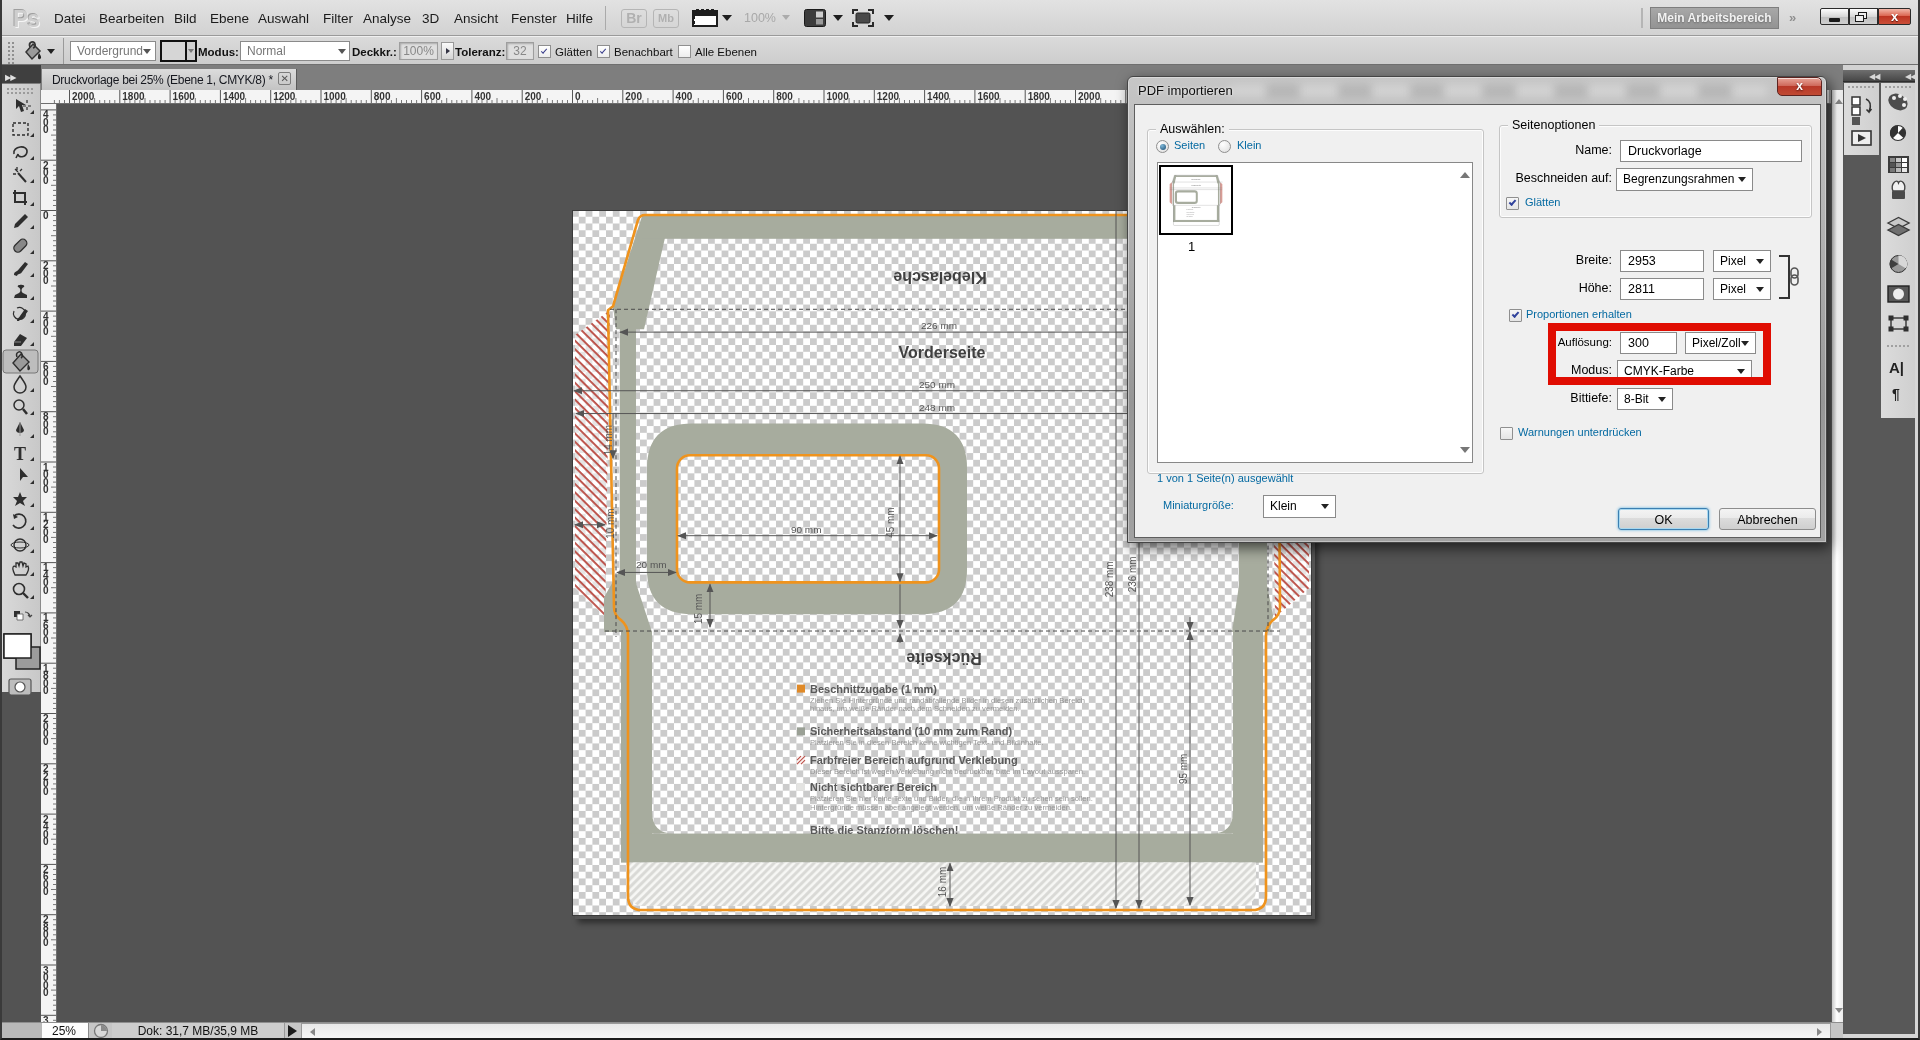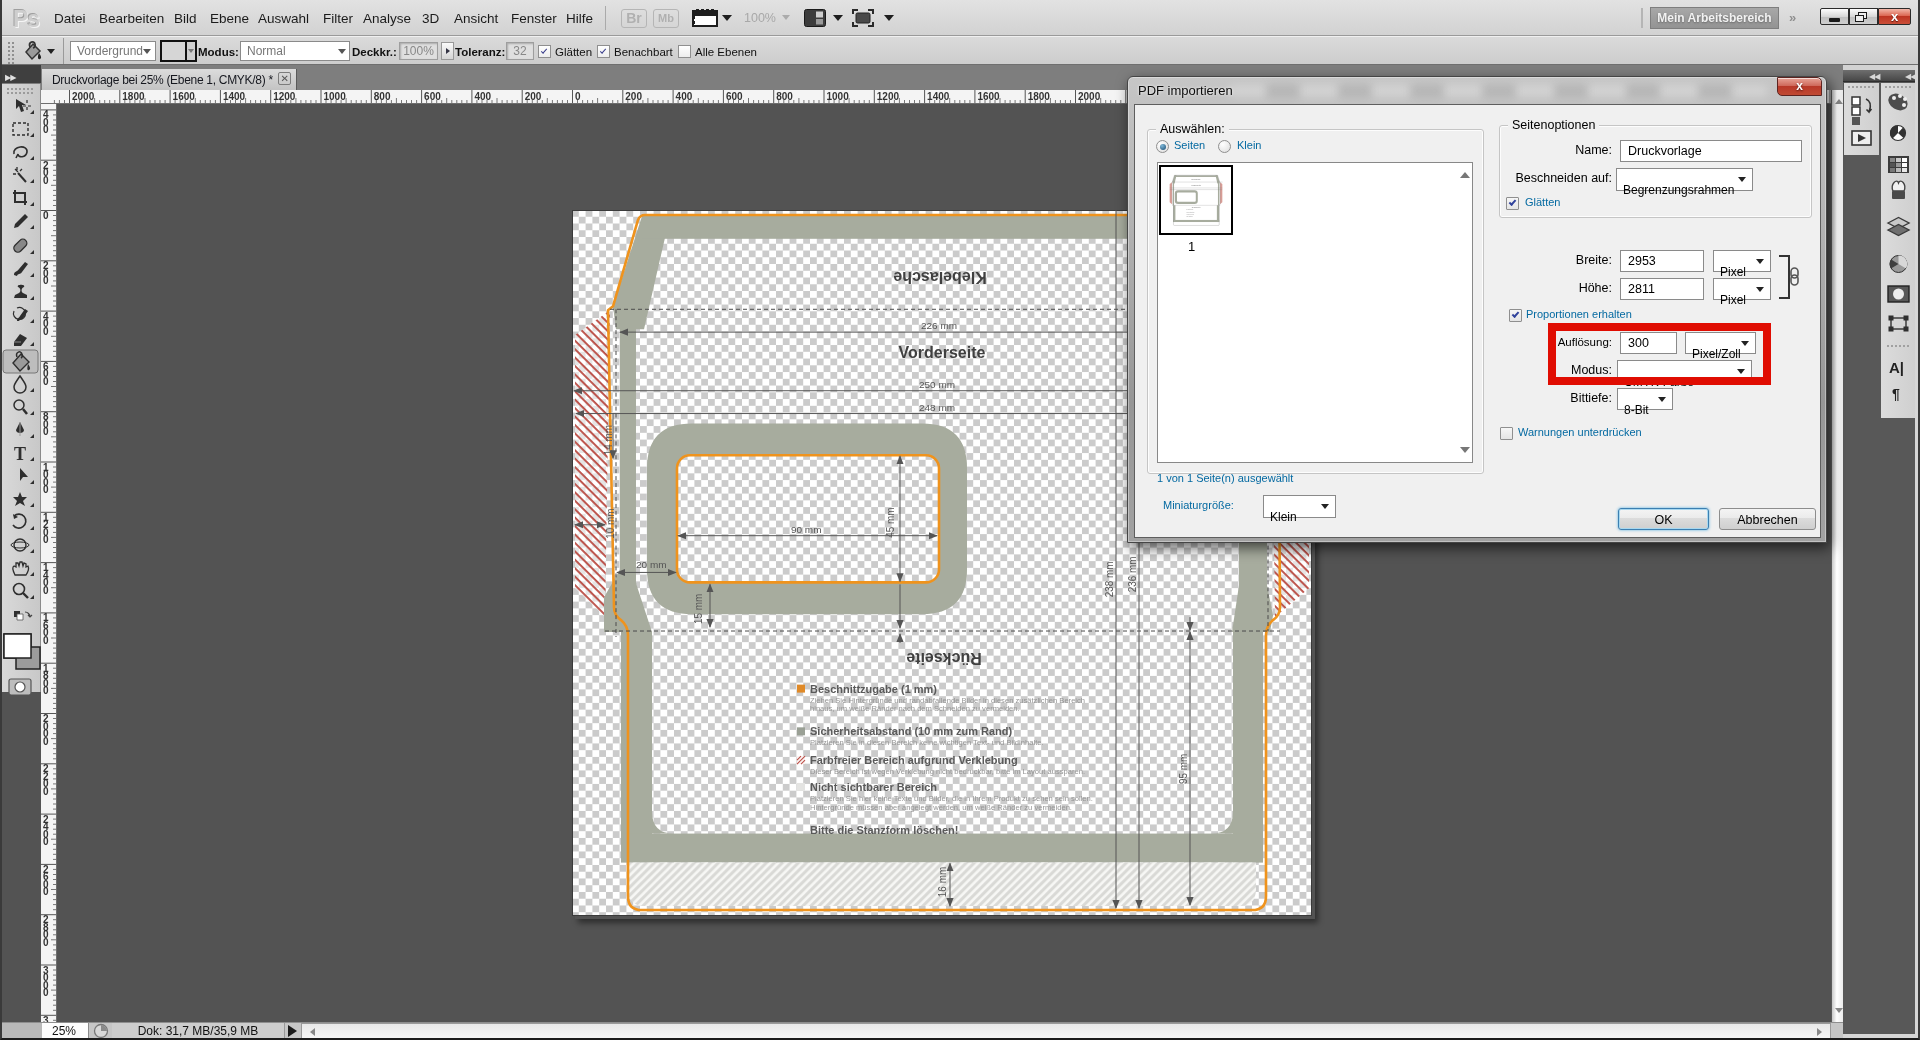--- a/index.html
+++ b/index.html
@@ -32,21 +32,21 @@
 #dlgtitle{position:absolute;left:10px;top:6px;font-size:13px;color:#0c0c0c;text-shadow:0 0 3px #fff}
 #dlgclose{position:absolute;left:649px;top:0px;width:45px;height:19px;border-radius:0 5px 0 5px;border:1px solid #5d2420;
  background:linear-gradient(#e8a397,#cf6a5c 45%,#b83728 46%,#c04a33);box-shadow:inset 0 1px 0 rgba(255,255,255,.6);
  color:#fff;font-size:12px;font-weight:bold;text-align:center;line-height:17px;text-shadow:0 1px 2px #501510}
 #dlgbody{position:absolute;left:6px;top:27px;width:687px;height:434px;background:#f0f0f0;border:1px solid #5e5e5e}
 .gb{position:absolute;border:1px solid #c5c5c5;border-radius:3px;box-shadow:inset 0 0 0 1px #fdfdfd}
 .gb .gt{position:absolute;left:8px;top:-8px;background:#f0f0f0;padding:0 4px;font-size:12.5px;color:#000}
 .lbl{position:absolute;font-size:11px;color:#0369a1;white-space:nowrap}
 .rlbl{position:absolute;font-size:12.5px;color:#000;text-align:right;white-space:nowrap}
 .tf{position:absolute;background:#fff;border:1px solid #8a8a8a;font-size:12.5px;color:#000;padding:3px 0 0 7px}
-.dd{position:absolute;background:#fff;border:1px solid #8a8a8a;font-size:12px;color:#000;padding:14px 0 0 6px;white-space:nowrap}
+.dd{position:absolute;background:#fff;border:1px solid #8a8a8a;font-size:12px;color:#000;padding:3px 0 0 6px;white-space:nowrap}
 .dd .arr{position:absolute;width:0;height:0;border:4px solid transparent;border-top:5px solid #222;right:6px;top:8px}
 .wcb{position:absolute;width:13px;height:13px;background:linear-gradient(#f6f6f6,#e5e5e5);border:1px solid #8f8f8f;border-radius:1px}
 .wcb .chk{position:absolute;left:2px;top:2px;width:7px;height:4px;border-left:2px solid #31439c;border-bottom:2px solid #31439c;transform:rotate(-48deg)}
 .radio{position:absolute;width:13px;height:13px;border-radius:50%;border:1px solid #8f8f8f;background:radial-gradient(circle at 35% 30%,#fff,#dcdcdc)}
 .radio.sel::after{content:"";position:absolute;left:2.5px;top:2.5px;width:6px;height:6px;border-radius:50%;background:radial-gradient(circle at 35% 30%,#7fb8d9,#174a70)}
 .btn{position:absolute;height:22px;background:linear-gradient(#f4f4f4,#ebebeb 45%,#dcdcdc 46%,#cfcfcf);border:1px solid #8d8d8d;border-radius:3px;font-size:12.5px;color:#000;text-align:center;padding-top:4px}
 .btn.def{border-color:#3c7fb1;box-shadow:0 0 0 1px #a8d8f0 inset, 0 0 3px #57b0e0}
 #redbox{position:absolute;border:8px solid #e00d02;z-index:5}
 </style></head>
 <body>

